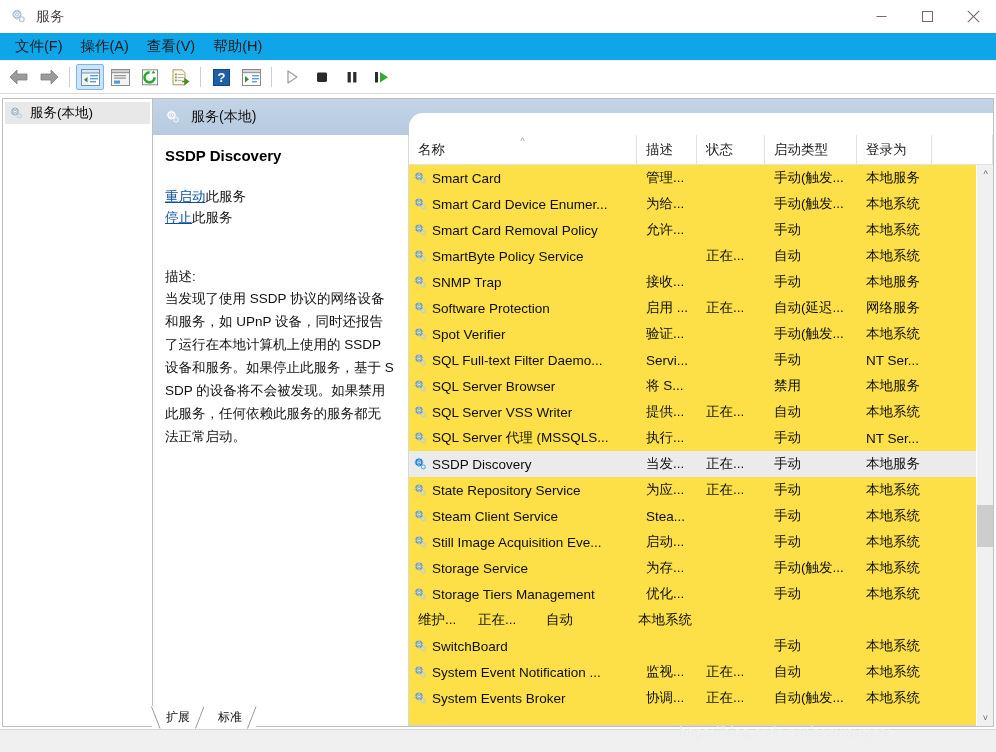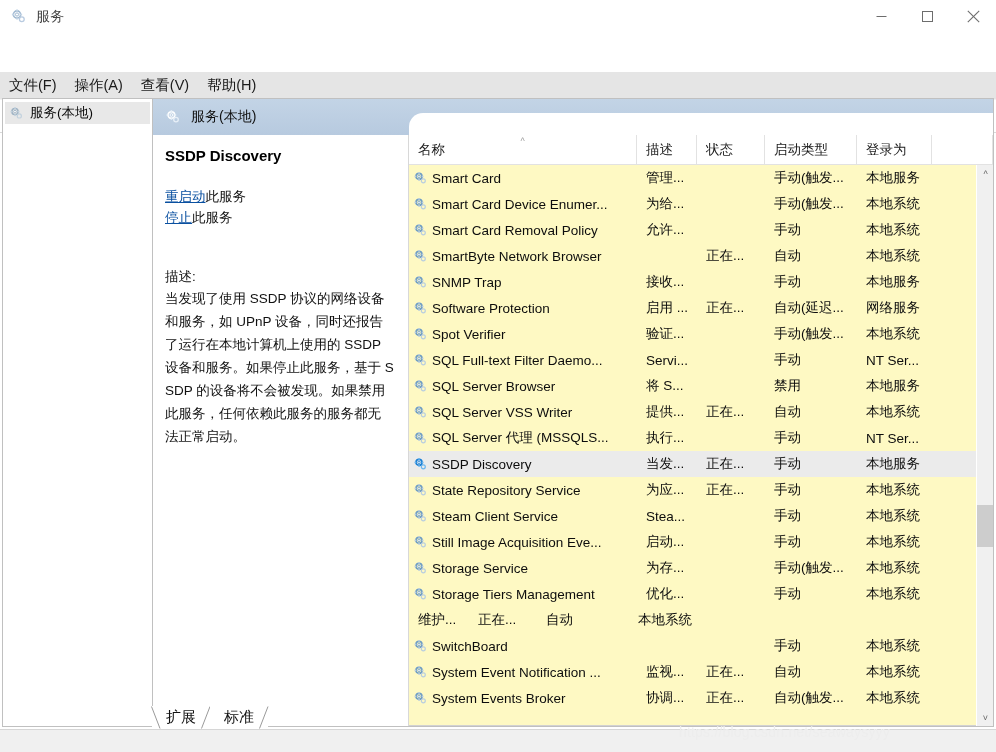--- a/index.html
+++ b/index.html
@@ -53,26 +53,25 @@
   }
   .win-btn {
     width: 46px; height: 33px;
     display: flex; align-items: center; justify-content: center;
     color: #6d6d6d;
   }
 
   
   .menubar {
     height: 28px;
-    background: #e5e5e5;
+    background: #0ea5e9;
     display: flex;
     align-items: center;
-    padding-left: 0;
+    padding-left: 6px;
     border-bottom: 1px solid #f2f2f2;
-    margin-top: 39px;
   }
   .menu-item {
     font-size: 14.5px;
     color: #1b1b1b;
     padding: 3px 9px;
   }
 
   
   .toolbar {
     height: 33px;
@@ -196,21 +195,21 @@
     color: #111;
     line-height: 23px;
     margin-top: 1px;
     word-break: break-all;
   }
 
   
   .listview {
     flex: 1;
     position: relative;
-    background: #fef9c3;
+    background: #fde047;
     overflow: hidden;
   }
   .lv-header {
     display: flex;
     height: 30px;
     background: #ffffff;
     border-bottom: 1px solid #e2e2e2;
     position: relative;
   }
   .lv-h {
@@ -292,21 +291,21 @@
     position: absolute;
     left: 152px; bottom: 0;
     height: 26px;
     display: flex;
     align-items: flex-end;
   }
   .tab {
     position: relative;
     height: 23px;
     padding: 0 14px 0 14px;
-    font-size: 15px;
+    font-size: 12px;
     color: #111;
     display: flex;
     align-items: center;
     background: #ffffff;
   }
   .tab .slash-l, .tab .slash-r {
     position: absolute;
     top: 0; bottom: 0;
     width: 10px;
   }
@@ -676,21 +675,21 @@
                           <rect x="5.3" y="1" width="1.5" height="1.8"></rect>
                           <rect x="5.3" y="8" width="1.5" height="1.8"></rect>
                           <rect x="1.5" y="4.7" width="1.8" height="1.5"></rect>
                           <rect x="8.7" y="4.7" width="1.8" height="1.5"></rect>
                         </g>
                         <g fill="none" stroke="#b9cedf" stroke-width="1.2">
                           <circle cx="10.3" cy="9.8" r="2"></circle>
                         </g>
                       </svg>
                     </span>
-                    <span>SmartByte Network Browser</span>
+                    <span>SmartByte Policy Service</span>
                   </div>
                   <div class="lv-c" style="width: 60px;"></div>
                   <div class="lv-c" style="width: 68px;">正在...</div>
                   <div class="lv-c" style="width: 92px;">自动</div>
                   <div class="lv-c" style="width: 75px;">本地系统</div>
                   <div class="lv-c" style="flex: 1 1 0%;"></div>
                 </div>
                 <div class="lv-row">
                   <div class="lv-c name" style="width: 228px;">
                     <span class="svc-icon">

